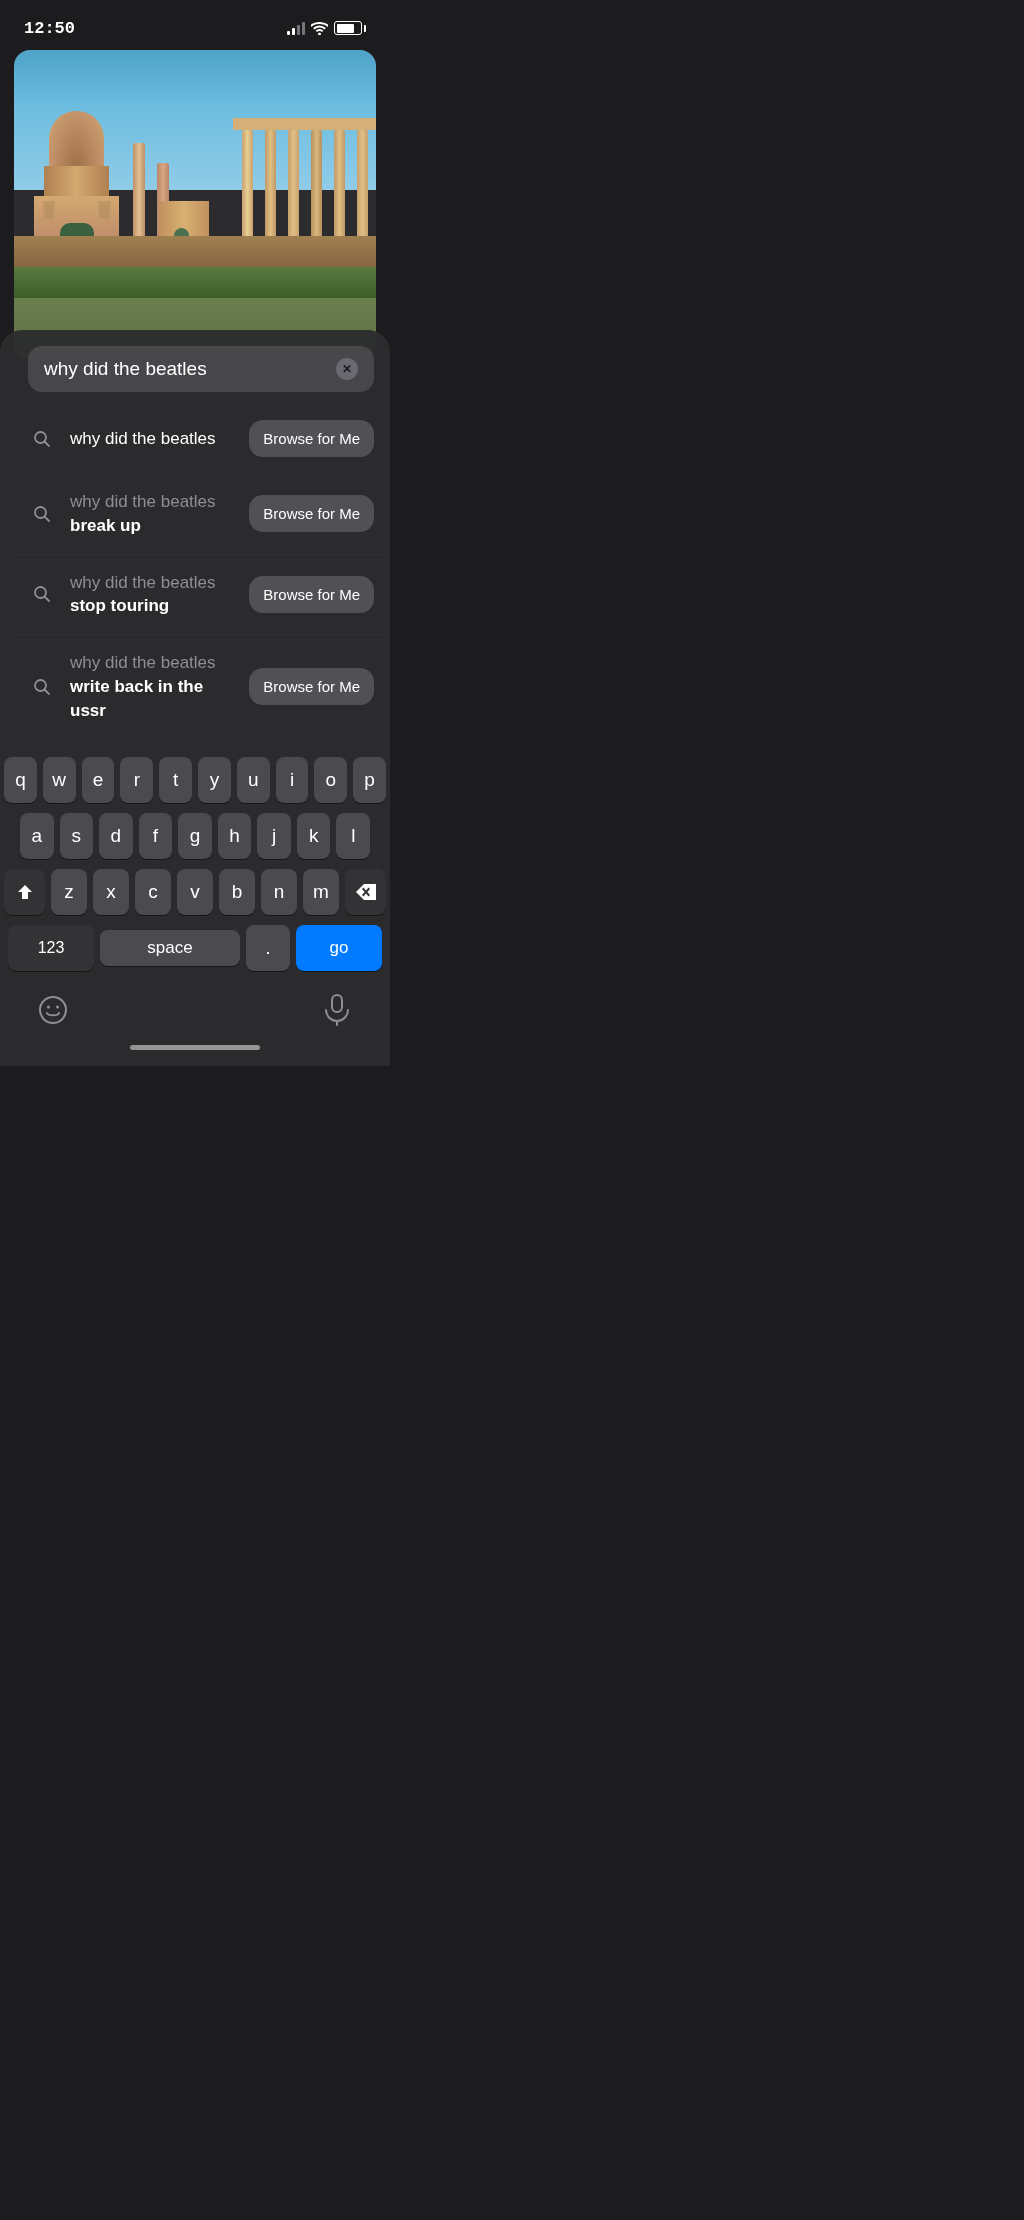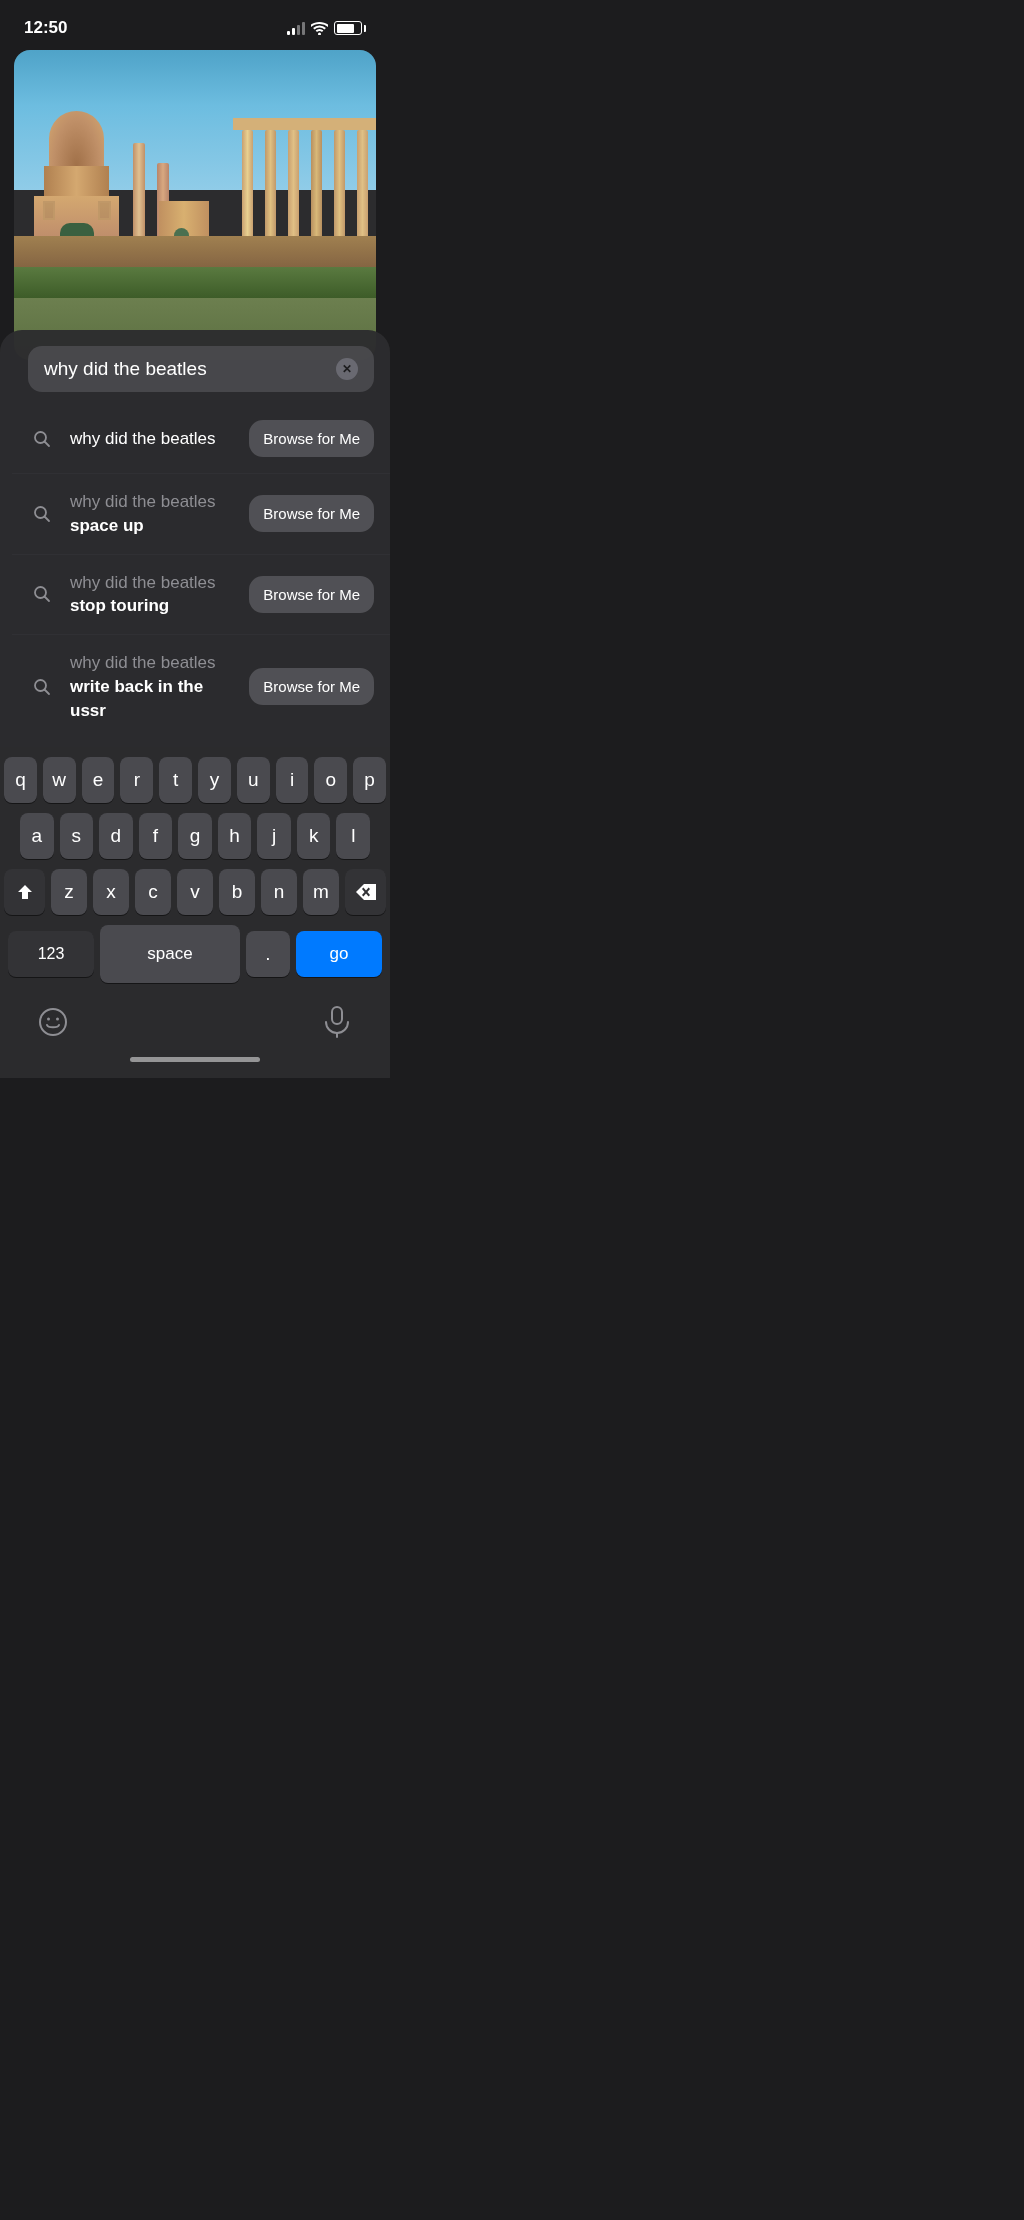--- a/index.html
+++ b/index.html
@@ -20,20 +20,21 @@
       display: flex;
       justify-content: space-between;
       align-items: center;
       padding: 14px 24px 8px 24px;
       height: 50px;
     }
     .status-time {
       font-size: 17px;
       font-weight: 600;
       color: #fff;
+      font-family: Liberation Mono, monospace;
     }
     .status-icons {
       display: flex;
       align-items: center;
       gap: 6px;
     }
     .signal-bars {
       display: flex;
       align-items: flex-end;
       gap: 2px;
@@ -203,21 +204,21 @@
       justify-content: center;
       font-size: 16px;
       color: #fff;
       cursor: pointer;
       box-shadow: 0 1px 0 rgba(0,0,0,0.5);
       flex-shrink: 0;
     }
     .key-space {
       background: #4a4a4f;
       border-radius: 8px;
-      height: 58px;
+      height: 36px;
       flex: 1;
       display: flex;
       align-items: center;
       justify-content: center;
       font-size: 17px;
       color: #fff;
       cursor: pointer;
       box-shadow: 0 1px 0 rgba(0,0,0,0.5);
     }
     .key-period {
@@ -426,21 +427,21 @@
     </div>
 
     <div class="suggestion-item">
       <div class="search-icon-wrap">
         <svg width="18" height="18" viewBox="0 0 18 18" fill="none">
           <circle cx="7.5" cy="7.5" r="5.5" stroke="#8e8e93" stroke-width="1.8"></circle>
           <line x1="11.5" y1="11.5" x2="16" y2="16" stroke="#8e8e93" stroke-width="1.8" stroke-linecap="round"></line>
         </svg>
       </div>
       <span class="suggestion-text">
-        <span style="color:#8e8e93;">why did the beatles </span><span style="color:#fff;font-weight:600;">space up</span>
+        <span style="color:#8e8e93;">why did the beatles </span><span style="color:#fff;font-weight:600;">break up</span>
       </span>
       <button class="browse-btn">Browse for Me</button>
     </div>
 
     <div class="suggestion-item">
       <div class="search-icon-wrap">
         <svg width="18" height="18" viewBox="0 0 18 18" fill="none">
           <circle cx="7.5" cy="7.5" r="5.5" stroke="#8e8e93" stroke-width="1.8"></circle>
           <line x1="11.5" y1="11.5" x2="16" y2="16" stroke="#8e8e93" stroke-width="1.8" stroke-linecap="round"></line>
         </svg>

